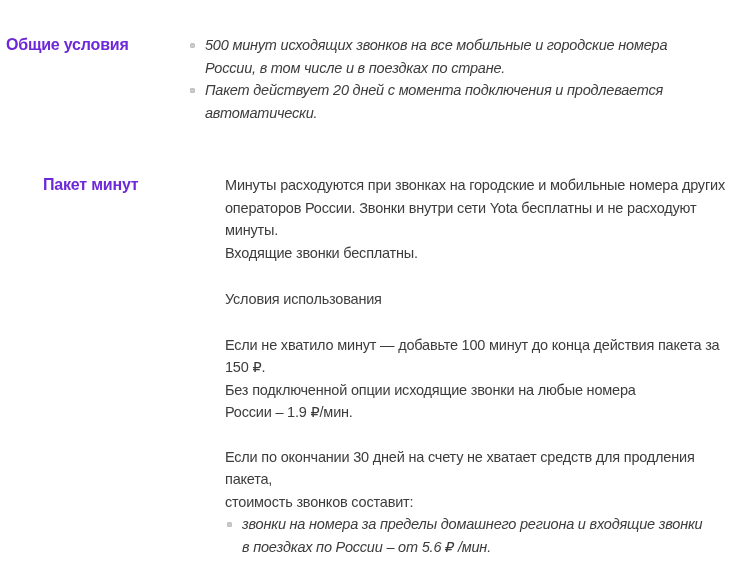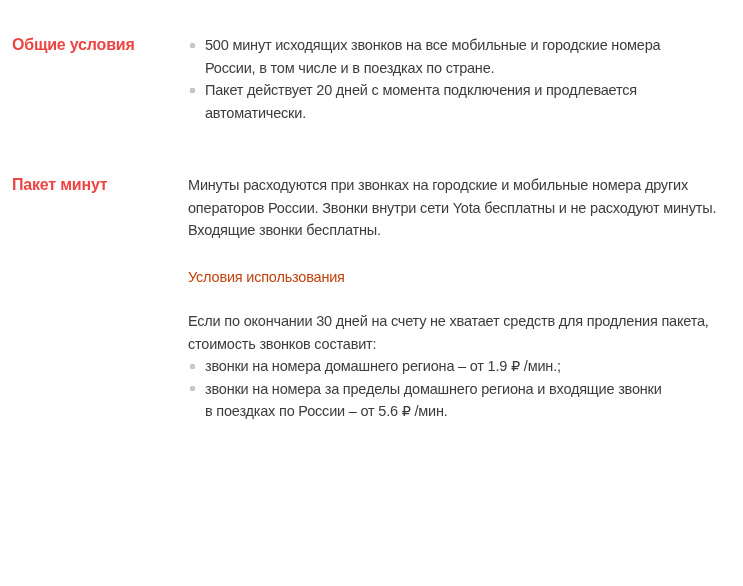--- a/index.html
+++ b/index.html
@@ -11,46 +11,46 @@
     background: #ffffff;
     overflow: hidden;
     font-family: "Liberation Sans", "DejaVu Sans", sans-serif;
     font-size: 14.5px;
     letter-spacing: -0.2px;
     line-height: 22.5px;
     color: #3c3c3c;
     padding-top: 34px;
   }
   .section { display: flex; align-items: flex-start; }
-  .section + .section { margin-top: 50px; }
+  .section + .section { margin-top: 50px; margin-left: 37px; }
   .section-label {
     width: 188px;
     flex: 0 0 188px;
-    padding-left: 12px;
+    padding-left: 6px;
     font-size: 16px;
     font-weight: bold;
-    color: #ef4444;
+    color: #6d28d9;
     line-height: 22.5px;
     letter-spacing: -0.2px;
   }
   .section-content { flex: 1 1 auto; min-width: 0; padding-right: 2px; }
   .pre { white-space: pre-line; }
   ul.blist { list-style: none; }
-  ul.blist li { position: relative; padding-left: 17px; }
+  ul.blist li { position: relative; padding-left: 17px; font-style: italic; }
   .dot {
     position: absolute;
     left: 2px;
     top: 8.5px;
     width: 5px;
     height: 5px;
     border-radius: 50%;
     background: #cccccc;
     box-shadow: inset 0 0 0 1px #bfbfbf;
   }
-  .subheading { color: #c2410c; margin-top: 24px; }
+  .subheading { color: #404040; margin-top: 24px; }
   .para-spaced { margin-top: 23px; }
   .para-spaced2 { margin-top: 22px; }
 </style>
 </head>
 <body>
 
 <div class="page">
 
   <div class="section">
     <div class="section-label">Общие условия</div>
@@ -73,26 +73,28 @@
     </div>
   </div>
 
   <div class="section">
     <div class="section-label">Пакет минут</div>
     <div class="section-content">
       <p class="pre">Минуты расходуются при звонках на городские и мобильные номера других
 операторов России. Звонки внутри сети Yota бесплатны и не расходуют минуты.
 Входящие звонки бесплатны.</p>
       <p class="subheading">Условия использования</p>
+      <p class="pre para-spaced">Если не хватило минут — добавьте 100 минут до конца действия пакета за 150 ₽.
+Без подключенной опции исходящие звонки на любые номера
+России – 1.9 ₽/мин.</p>
       <p class="pre para-spaced2">Если по окончании 30 дней на счету не хватает средств для продления пакета,
 стоимость звонков составит:</p>
       <ul class="blist">
         <li>
           <span class="dot"></span>
-          <span class="pre">звонки на номера домашнего региона – от 1.9 ₽ /мин.;</span>
         </li>
         <li>
           <span class="dot"></span>
           <span class="pre">звонки на номера за пределы домашнего региона и входящие звонки
 в поездках по России – от 5.6 ₽ /мин.</span>
         </li>
       </ul>
     </div>
   </div>
 

